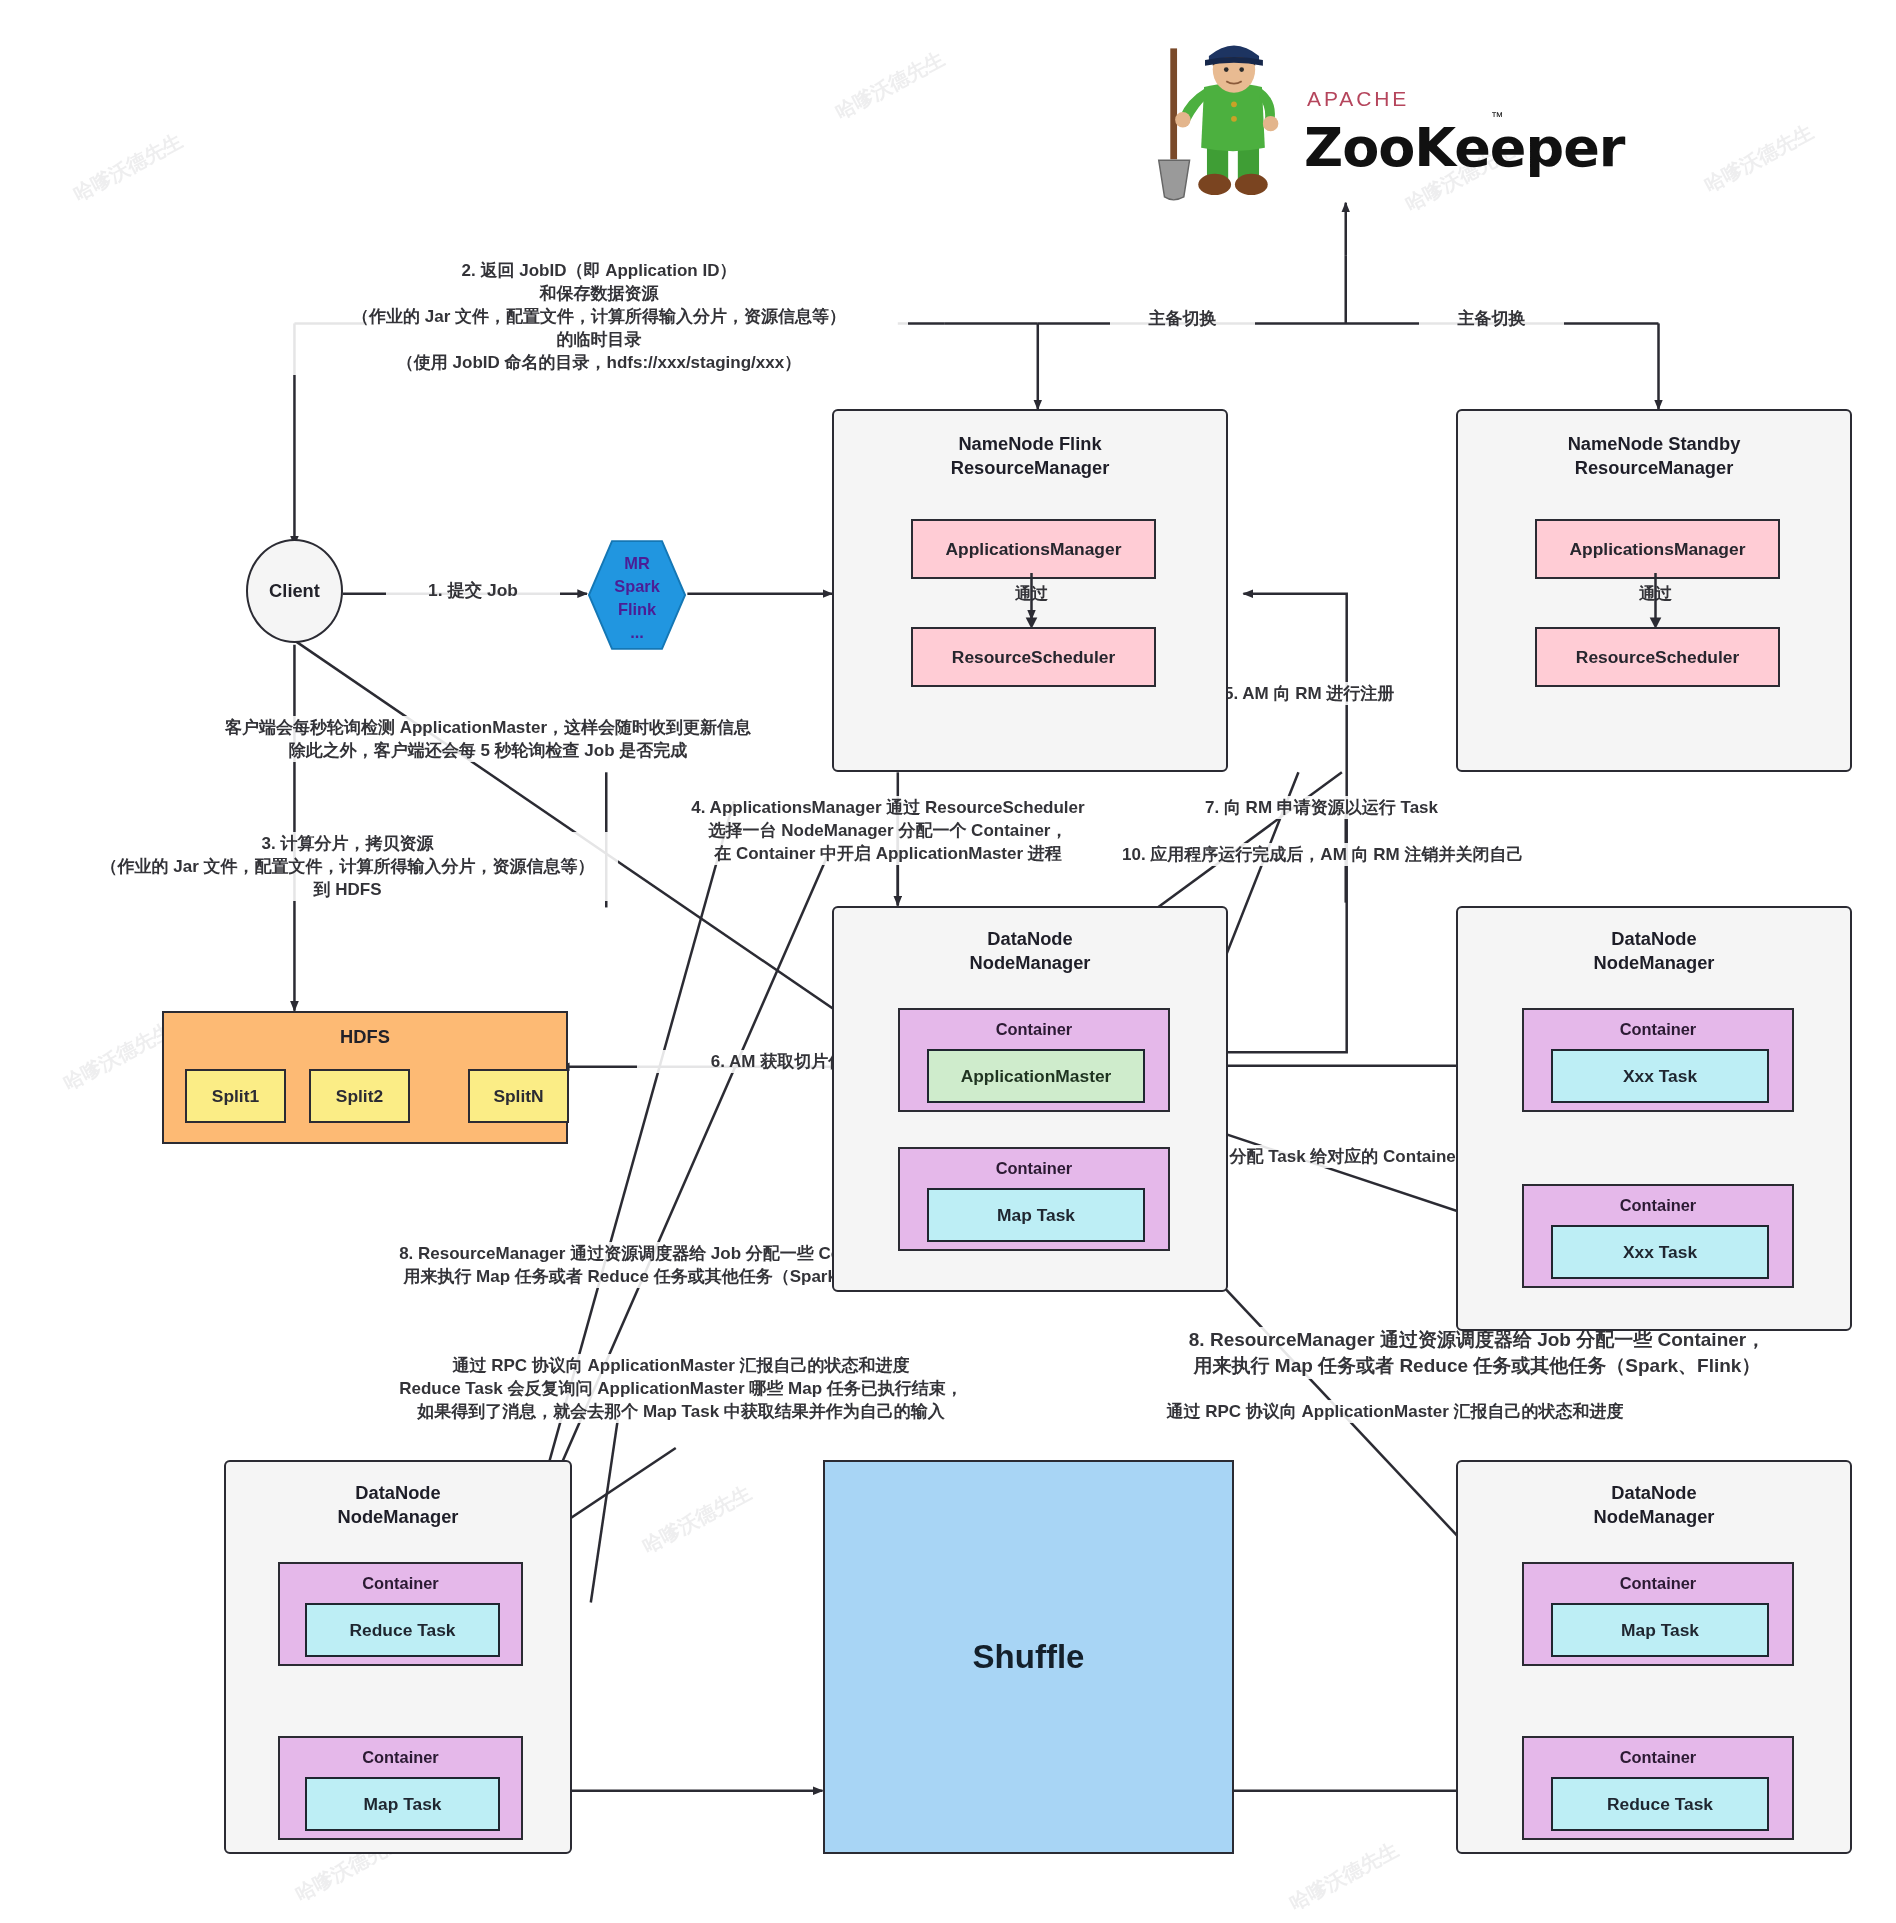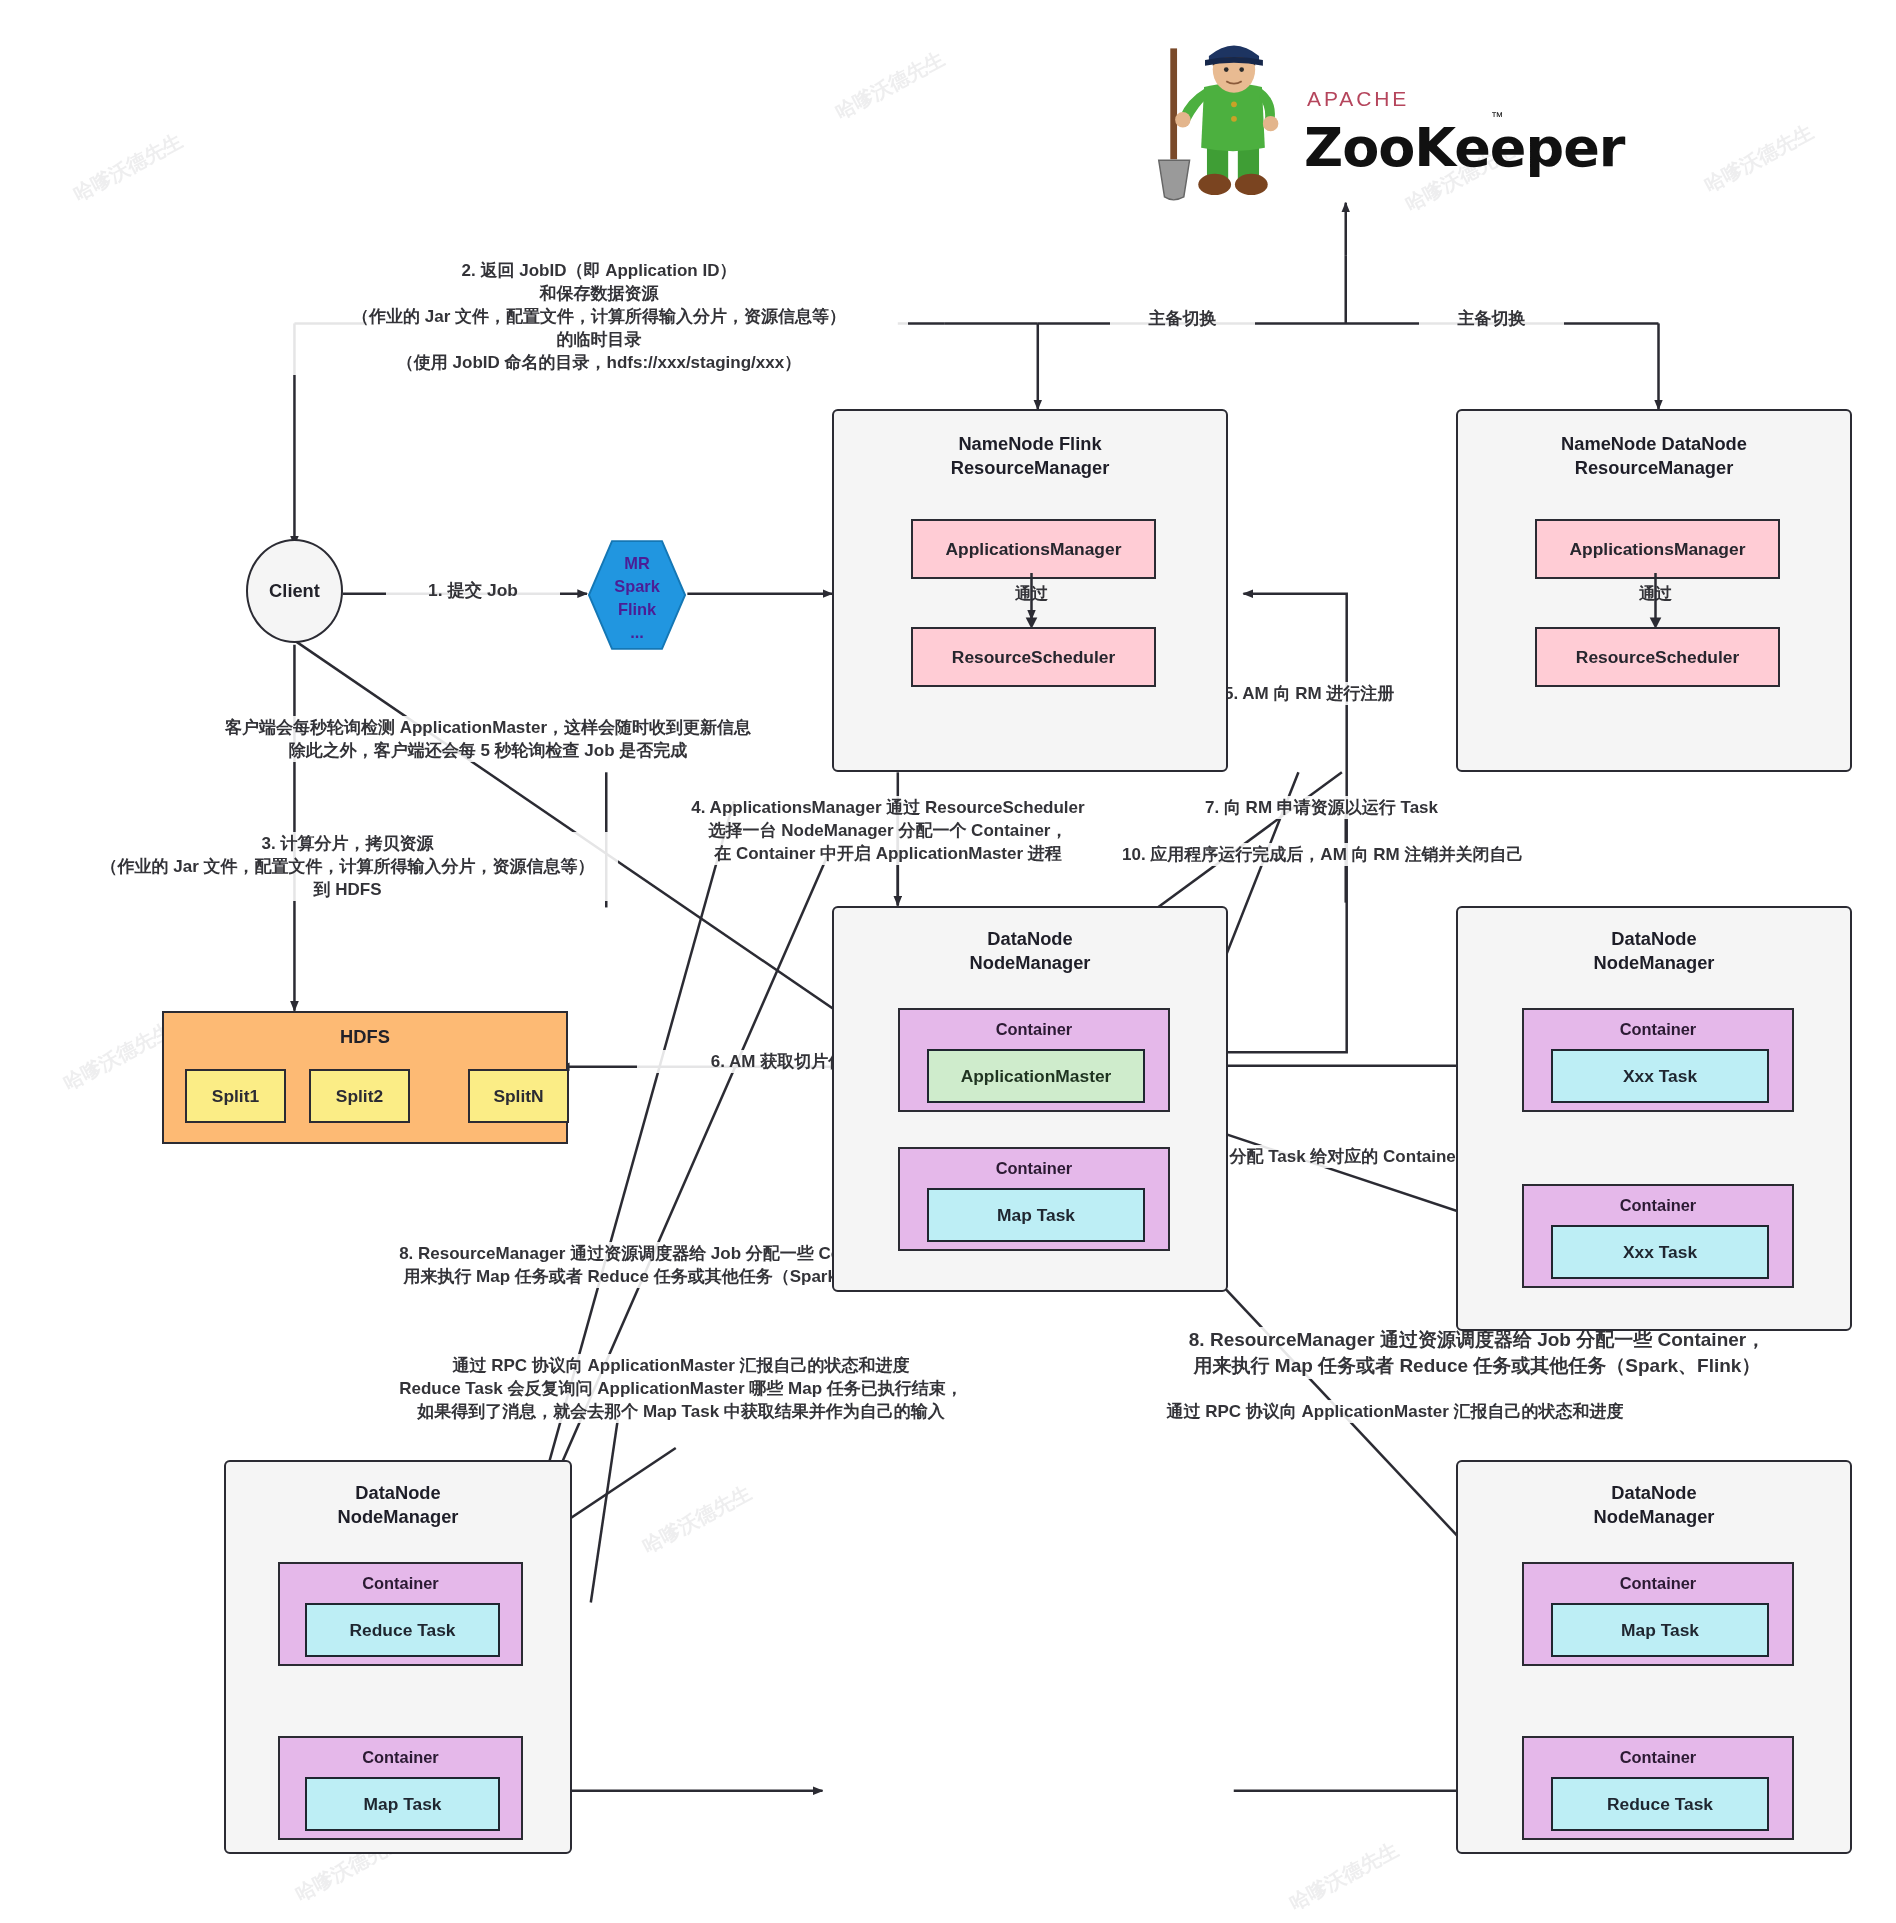--- a/index.html
+++ b/index.html
@@ -231,21 +231,21 @@
     <div class="pink" style="position:absolute;left:77px;top:216px;width:241px;height:56px;font-size:17.4px;">ResourceScheduler</div>
     <svg style="position:absolute;left:183px;top:162px;" width="29" height="56" viewBox="0 0 30 58">
       <g stroke="#2b2b33" stroke-width="2.6" fill="none">
           <path d="M15,0 L15,48" marker-end="url(#ah)"></path>
         </g>
       <path d="M9,46 L21,46 L15,58 z" fill="#2b2b33"></path>
     </svg>
   </div>
 
   <div class="node grp" style="left:1456px;top:409px;width:396px;height:363px;">
-    <div class="grp-title" style="top:21px;font-size:18.3px;white-space:pre;">NameNode DataNode
+    <div class="grp-title" style="top:21px;font-size:18.3px;white-space:pre;">NameNode Standby
 ResourceManager</div>
     <div class="pink" style="position:absolute;left:77px;top:108px;width:241px;height:56px;font-size:17.4px;">ApplicationsManager</div>
     <div style="position:absolute;left:77px;top:172px;width:241px;text-align:center;font-size:16.4px;font-weight:bold;color:#333338;">通过</div>
     <div class="pink" style="position:absolute;left:77px;top:216px;width:241px;height:56px;font-size:17.4px;">ResourceScheduler</div>
     <svg style="position:absolute;left:183px;top:162px;" width="29" height="56" viewBox="0 0 30 58">
       <g stroke="#2b2b33" stroke-width="2.6" fill="none">
           <path d="M15,0 L15,48"></path>
         </g>
       <path d="M9,46 L21,46 L15,58 z" fill="#2b2b33"></path>
     </svg>
@@ -290,20 +290,21 @@
     <div class="purple" style="position:absolute;left:52px;top:100px;width:241px;height:100px;">
       <div class="cap" style="font-size:16.4px;">Container</div>
       <div class="cyan" style="position:absolute;left:25px;top:39px;width:191px;height:50px;font-size:17.4px;">Reduce Task</div>
     </div>
     <div class="purple" style="position:absolute;left:52px;top:274px;width:241px;height:100px;">
       <div class="cap" style="font-size:16.4px;">Container</div>
       <div class="cyan" style="position:absolute;left:25px;top:39px;width:191px;height:50px;font-size:17.4px;">Map Task</div>
     </div>
   </div>
 
+  <div class="node blue" style="left:823px;top:1460px;width:411px;height:394px;font-size:33px;">Shuffle</div>
 
   <div class="node grp" style="left:1456px;top:1460px;width:396px;height:394px;">
     <div class="grp-title" style="top:19.3px;font-size:18.3px;white-space:pre;">DataNode
 NodeManager</div>
     <div class="purple" style="position:absolute;left:64px;top:100px;width:268px;height:100px;">
       <div class="cap" style="font-size:16.4px;">Container</div>
       <div class="cyan" style="position:absolute;left:27px;top:39px;width:214px;height:50px;font-size:17.4px;">Map Task</div>
     </div>
     <div class="purple" style="position:absolute;left:64px;top:274px;width:268px;height:100px;">
       <div class="cap" style="font-size:16.4px;">Container</div>

